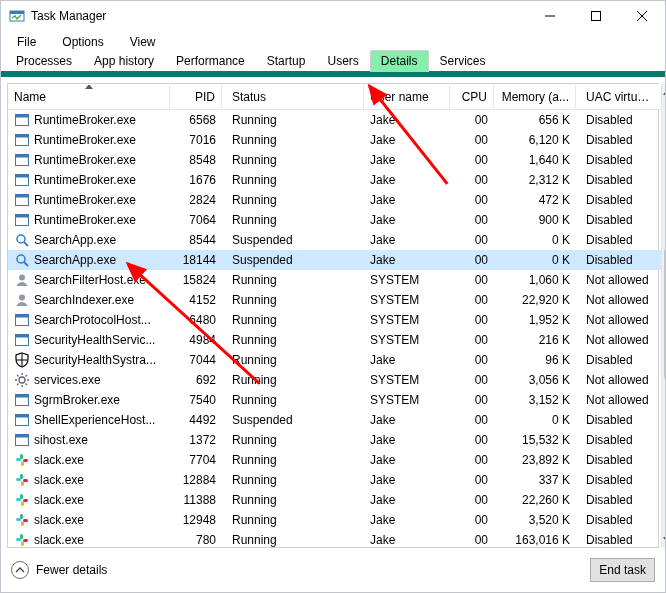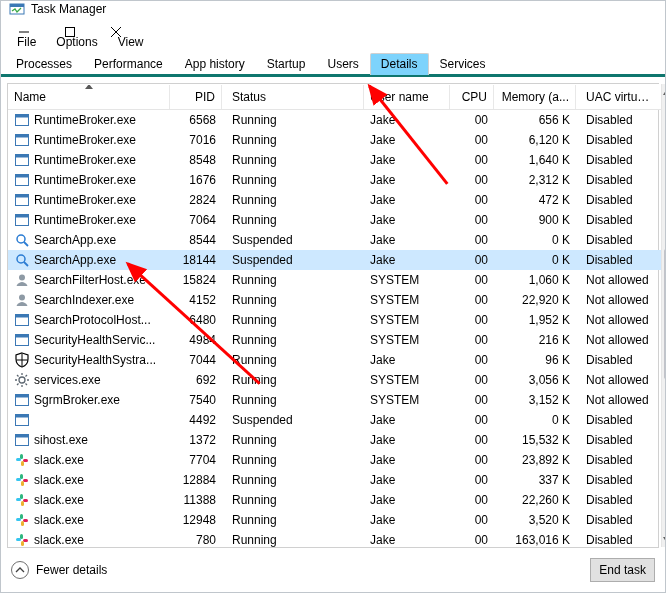--- a/index.html
+++ b/index.html
@@ -1,34 +1,34 @@
 <!DOCTYPE html>
 <html><head>
 <meta charset="utf-8">
 <style>
   * { box-sizing: border-box; }
   html, body { margin:0; padding:0; font-family: "Segoe UI", Tahoma, sans-serif; font-size:12px; color:#000; }
   .window { width:666px; height:593px; border:1px solid #c0c6cc; background:#fff; display:flex; flex-direction:column; overflow:hidden; }
 
   
-  .titlebar { height:30px; display:flex; align-items:flex-start;flex-direction:column; }
+  .titlebar { height:30px; display:flex; align-items:center; }
   .titlebar-left { display:flex; align-items:center; gap:6px; padding-left:8px; flex:1; }
   .titlebar-title { font-size:12px; }
   .titlebar-buttons { display:flex; }
   .win-btn { width:46px; height:30px; display:flex; align-items:center; justify-content:center; }
   .win-btn svg { pointer-events:none; }
 
   
-  .menubar { height:22px; display:flex; align-items:center; padding-left:8px; gap:4px; }
+  .menubar { height:22px; display:flex; align-items:center; padding-left:8px; gap:10px; }
   .menu-item { padding:2px 8px; cursor:default; }
 
   
-  .tabstrip { display:flex; align-items:flex-end; border-bottom:3px solid #0f766e; padding-left:4px; height:24px; }
+  .tabstrip { display:flex; align-items:flex-end; border-bottom:6px solid #0f766e; padding-left:4px; height:24px; }
   .tab { padding:3px 10px 4px 10px; border:1px solid transparent; border-bottom:none; position:relative; top:1px; cursor:default; }
-  .tab.active { background:#7dd3fc; border-color:#d0d0d0; border-radius:2px 2px 0 0; }
+  .tab.active { background:#86efac; border-color:#d0d0d0; border-radius:2px 2px 0 0; }
 
   
   .content { flex:1; display:flex; border:1px solid #d0d0d0; margin:6px; margin-bottom:0; min-height:0; }
   .grid { flex:1; display:flex; flex-direction:column; min-height:0; }
   .grid-header { display:flex; border-bottom:1px solid #e5e5e5; background:#fff; height:26px; align-items:center; font-size:12px; color:#000; }
   .col { padding:0 6px; overflow:hidden; white-space:nowrap; text-overflow:ellipsis; }
   .hcol { padding:5px 6px; border-right:1px solid #e8e8e8; overflow:hidden; white-space:nowrap; text-overflow:ellipsis; cursor:default; position:relative; }
   .hcol.sorted::after { content:""; position:absolute; right:50%; top:-1px; width:0; height:0; border-left:4px solid transparent; border-right:4px solid transparent; border-bottom:5px solid #595959; transform:translateX(50%); }
 
   .grid-body { flex:1; overflow:hidden; position:relative; }
@@ -101,22 +101,22 @@
   </div>
 
   <div class="menubar">
     <div class="menu-item">File</div>
     <div class="menu-item">Options</div>
     <div class="menu-item">View</div>
   </div>
 
   <div class="tabstrip">
     <div class="tab">Processes</div>
+    <div class="tab">App history</div>
     <div class="tab">Performance</div>
-    <div class="tab">App history</div>
     <div class="tab">Startup</div>
     <div class="tab">Users</div>
     <div class="tab active">Details</div>
     <div class="tab">Services</div>
   </div>
 
   <div class="content" style="position:relative;">
     <div class="grid">
       <div class="grid-header">
         <div class="hcol c-name sorted">Name</div>
@@ -395,20 +395,21 @@
               <div class="col c-uac">Not allowed</div>
             </div>
             <div class="row">
               <div class="col c-name">
                 <span class="ficon">
                   <svg width="16" height="16">
                     <rect x="1.5" y="2.5" width="13" height="11" fill="#fff" stroke="#3b78b5"></rect>
                     <rect x="1.5" y="2.5" width="13" height="3" fill="#3b78b5"></rect>
                   </svg>
                 </span>
+                <span>ShellExperienceHost...</span>
               </div>
               <div class="col c-pid">4492</div>
               <div class="col c-status">Suspended</div>
               <div class="col c-user">Jake</div>
               <div class="col c-cpu">00</div>
               <div class="col c-mem">0 K</div>
               <div class="col c-uac">Disabled</div>
             </div>
             <div class="row">
               <div class="col c-name">

